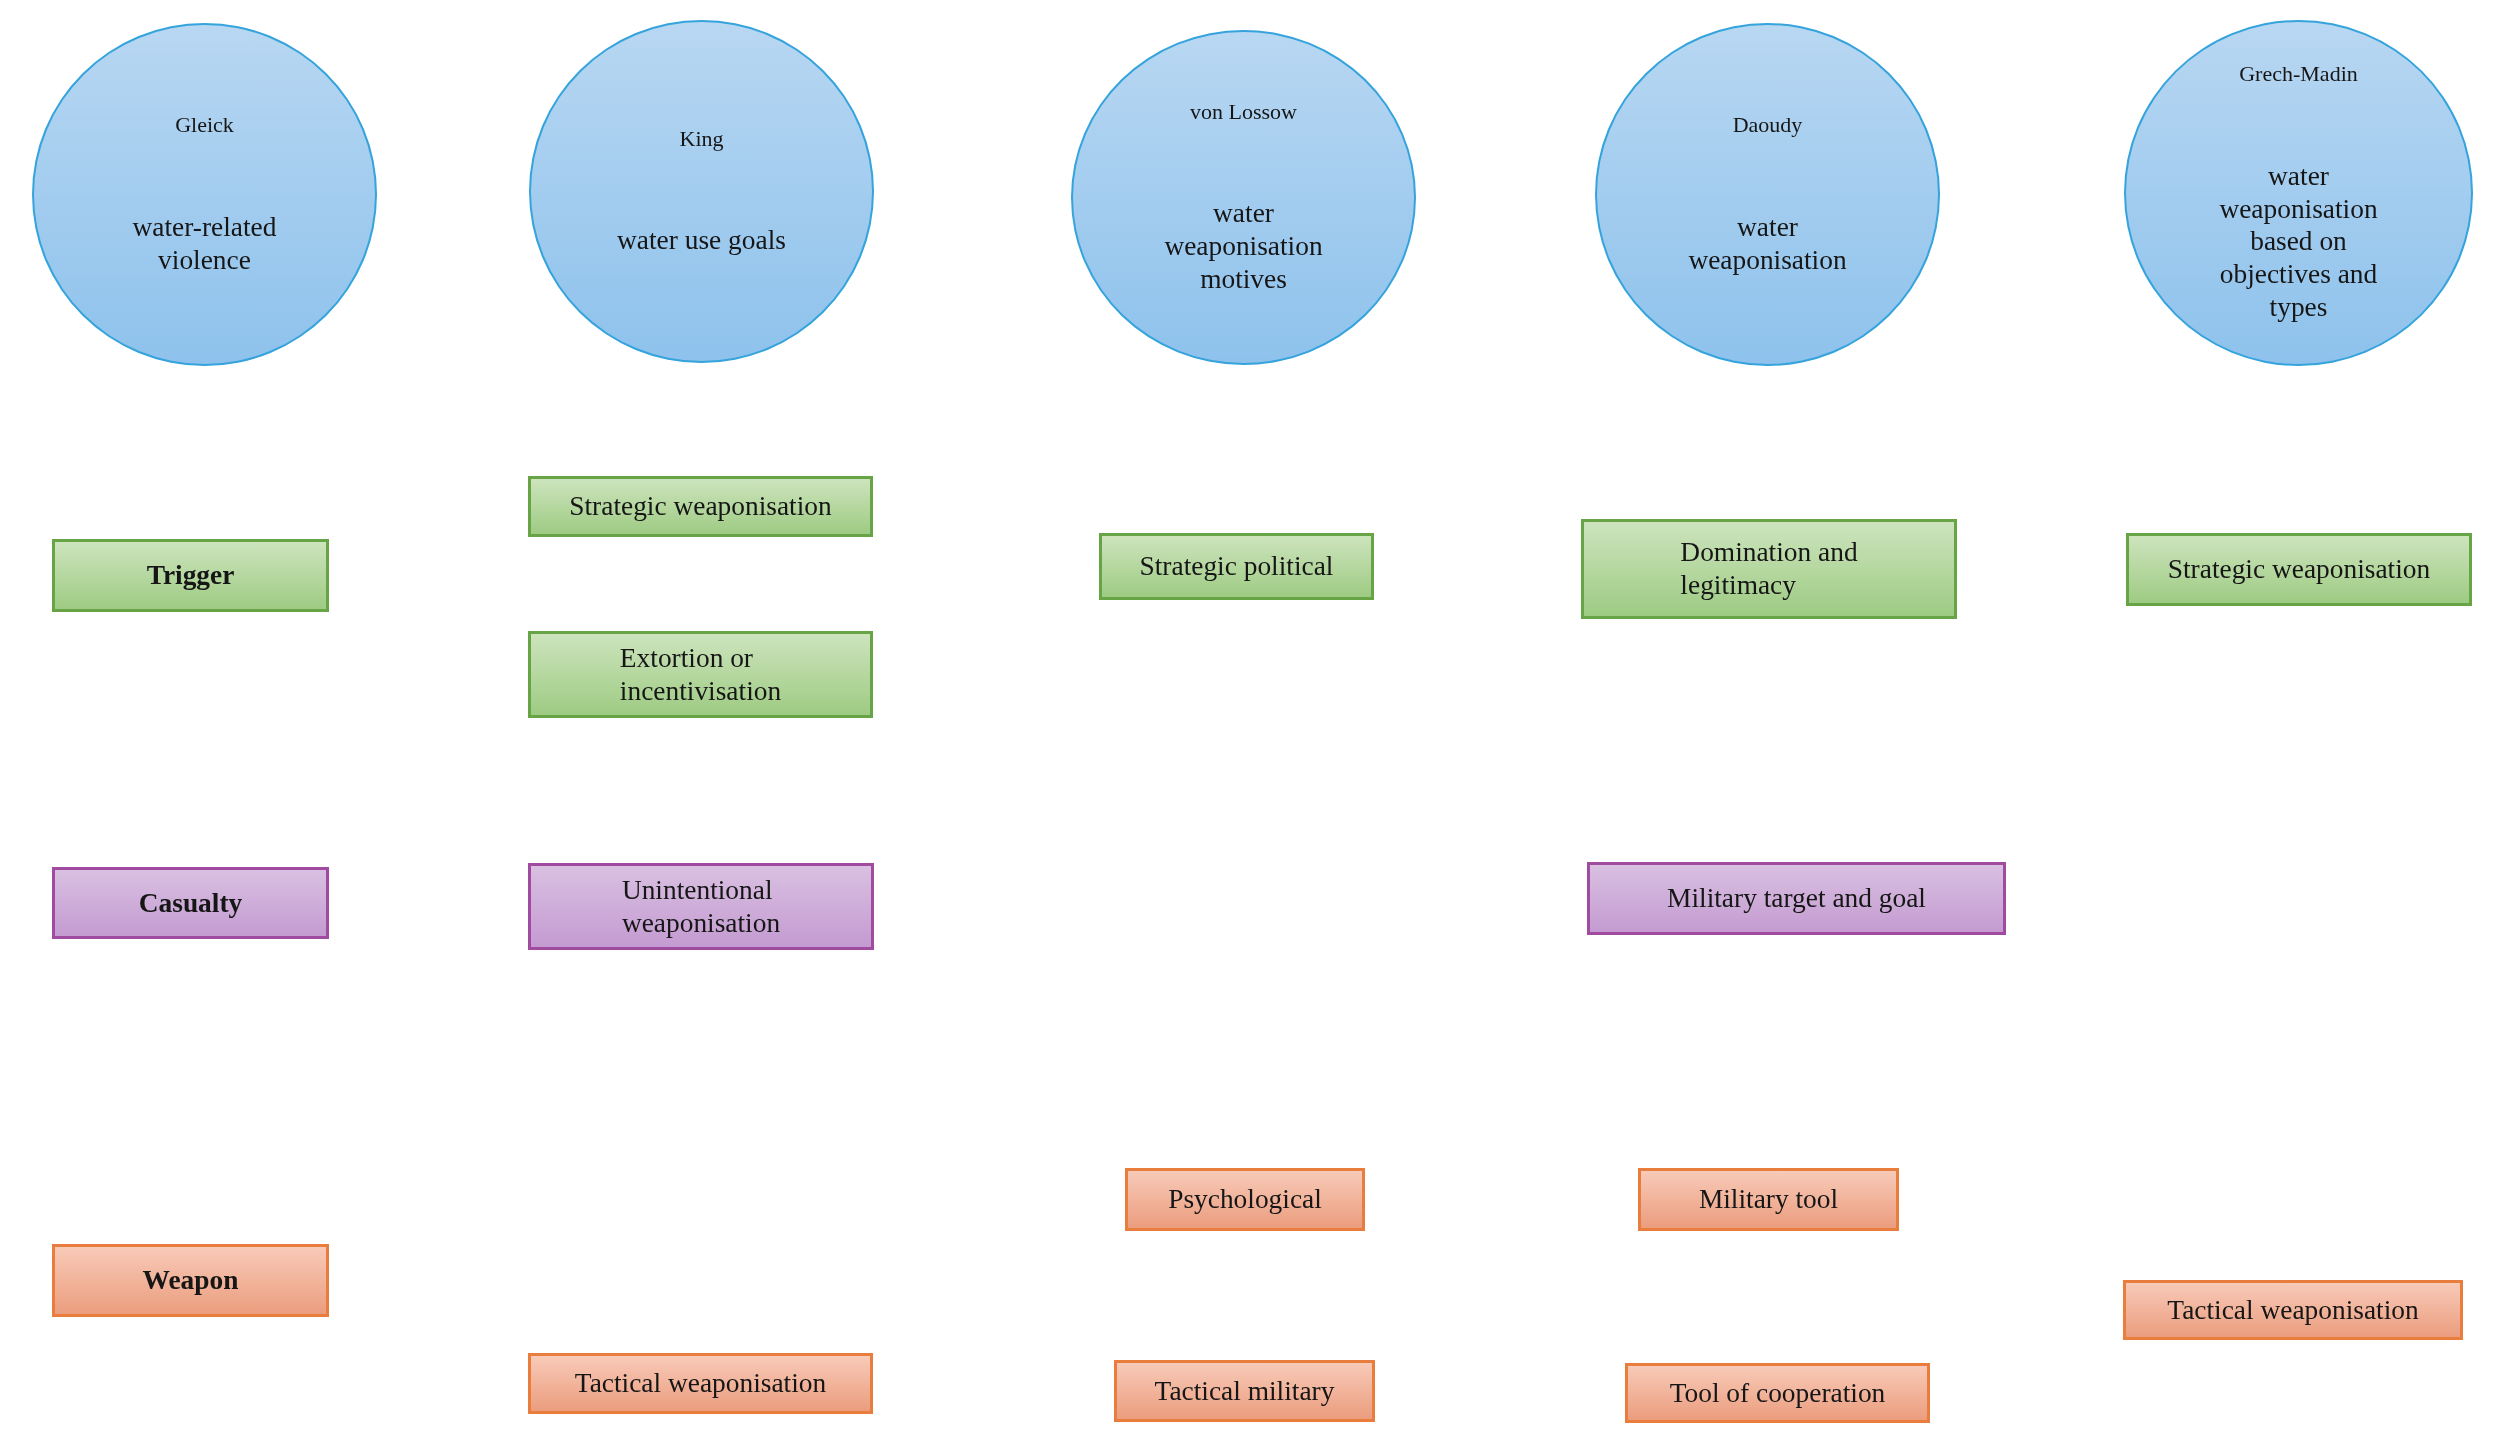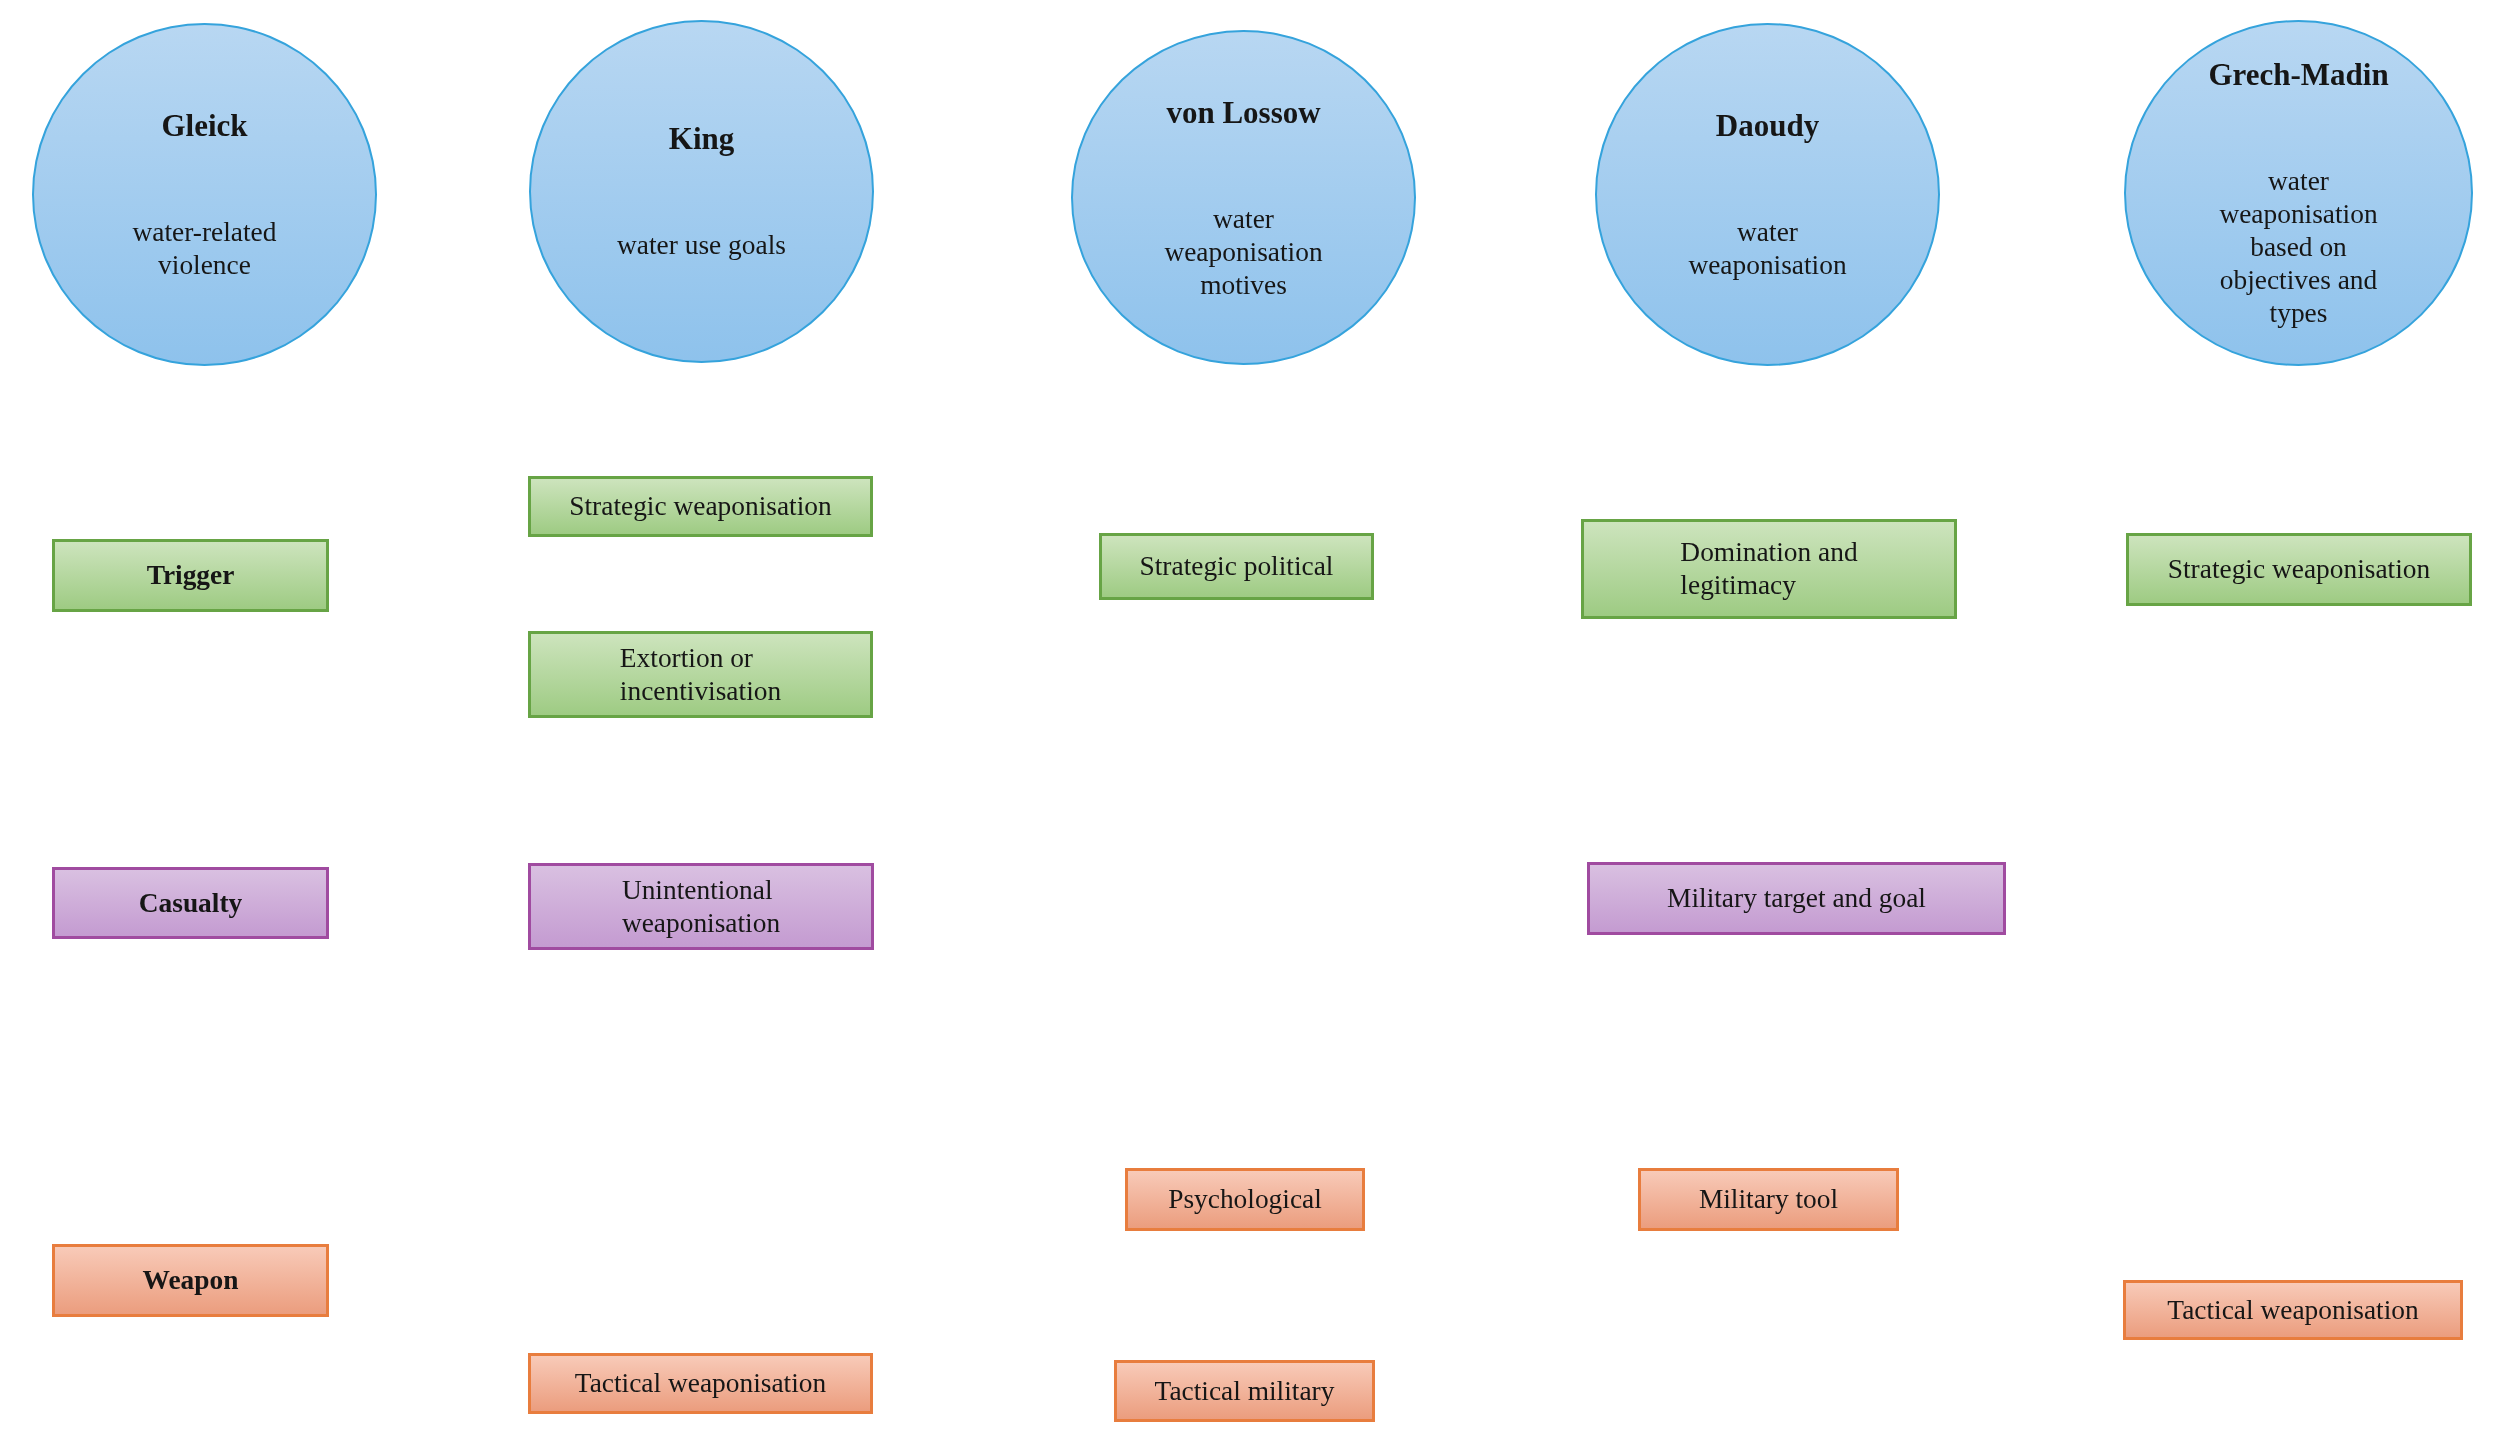--- a/index.html
+++ b/index.html
@@ -15,21 +15,21 @@
     font-family:"Liberation Serif","DejaVu Serif",serif;color:var(--text_color);
   }
   .canvas{position:absolute;left:0;top:0;width:2512px;height:1453px;}
   .circle{
     position:absolute;border-radius:50%;
     background:linear-gradient(180deg,var(--blue_fill_top) 0%,var(--blue_fill_bottom) 100%);
     border:2.4px solid var(--blue_border);
     display:flex;flex-direction:column;align-items:center;justify-content:center;
     text-align:center;box-sizing:border-box;
   }
-  .cname{font-weight:bold;font-size:31px;line-height:1.2;margin-bottom:38px;white-space:pre-line;}
+  .cname{font-weight:normal;font-size:22px;line-height:1.2;margin-bottom:38px;white-space:pre-line;}
   .cfocus{font-size:27.4px;line-height:1.2;white-space:pre-line;margin-top:34px;}
   .box{
     position:absolute;box-sizing:border-box;
     display:flex;align-items:center;justify-content:center;text-align:left;
     font-size:27.4px;line-height:1.2;white-space:pre-line;padding:2.4px 6px;
   }
   .green{
     background:linear-gradient(180deg,var(--green_fill_top) 0%,var(--green_fill_bottom) 100%);
     border:3px solid var(--green_border);
   }
@@ -89,16 +89,17 @@
   <div class="box purple cat" style="left:52px;top:867px;width:277px;height:72px">Casualty</div>
   <div class="box purple" style="left:528px;top:863px;width:346px;height:87px">Unintentional
 weaponisation</div>
   <div class="box purple" style="left:1587px;top:862px;width:419px;height:73px">Military target and goal</div>
 
   <div class="box orange cat" style="left:52px;top:1244px;width:277px;height:73px">Weapon</div>
   <div class="box orange" style="left:528px;top:1353px;width:345px;height:61px">Tactical weaponisation</div>
   <div class="box orange" style="left:1125px;top:1168px;width:240px;height:63px">Psychological</div>
   <div class="box orange" style="left:1114px;top:1360px;width:261px;height:62px">Tactical military</div>
   <div class="box orange" style="left:1638px;top:1168px;width:261px;height:63px">Military tool</div>
+  <div class="box orange" style="left:1625px;top:1363px;width:305px;height:60px">Tool of cooperation</div>
   <div class="box orange" style="left:2123px;top:1280px;width:340px;height:60px">Tactical weaponisation</div>
 
 </div>
 
 
 </body></html>

